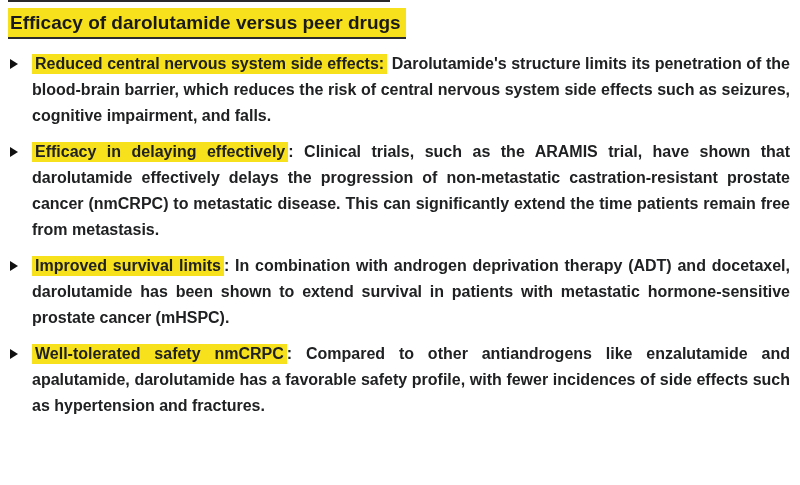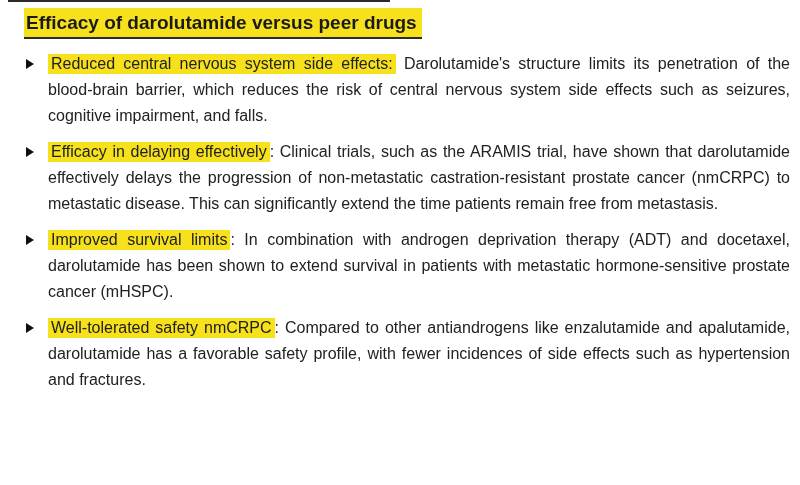--- a/index.html
+++ b/index.html
@@ -9,21 +9,21 @@
   }
   .page {
     position: relative;
     width: 800px;
     height: 485px;
     background: #ffffff;
     overflow: hidden;
     font-family: "Liberation Sans", sans-serif;
     color: #202122;
     box-sizing: border-box;
-    padding: 0 10px 0 24px;
+    padding: 0 10px 0 8px;
   }
   
   .top-crop-line {
     position: absolute;
     top: 0;
     left: 8px;
     width: 382px;
     height: 2px;
     background: #2b2b2b;
   }
@@ -41,20 +41,21 @@
     border-bottom: 2px solid #2b2b2b;
   }
   .intro {
     margin: 14px 0 0 0;
     font-size: 16px;
     line-height: 26px;
     color: #202122;
   }
   .bullets {
     margin-top: 12px;
+    font-weight: bold;
   }
   .bullet {
     display: flex;
     align-items: flex-start;
     margin: 0 0 10px 0;
   }
   .tri {
     flex: 0 0 auto;
     width: 0;
     height: 0;

